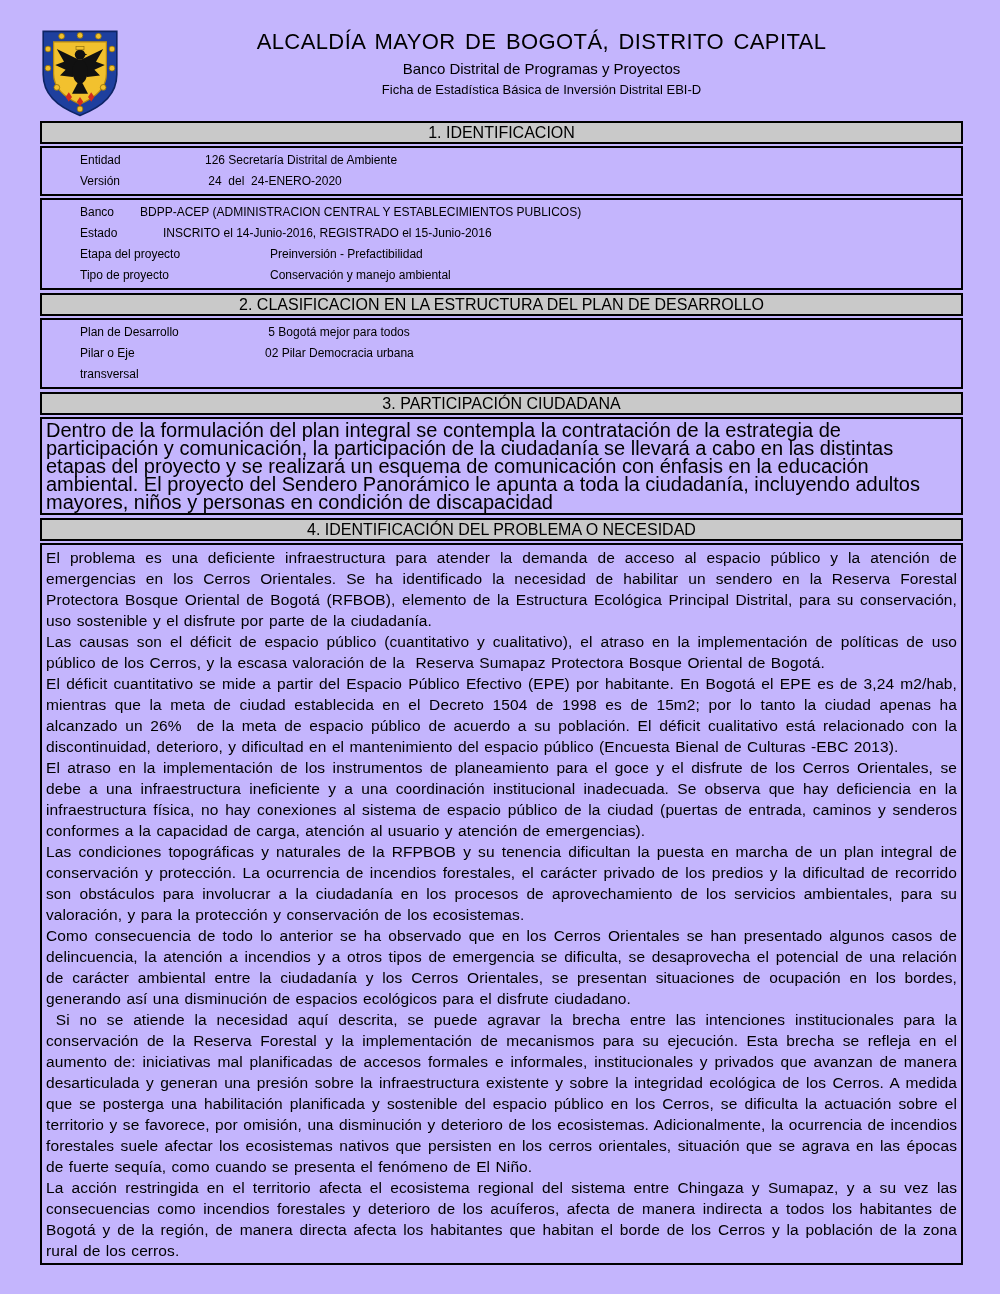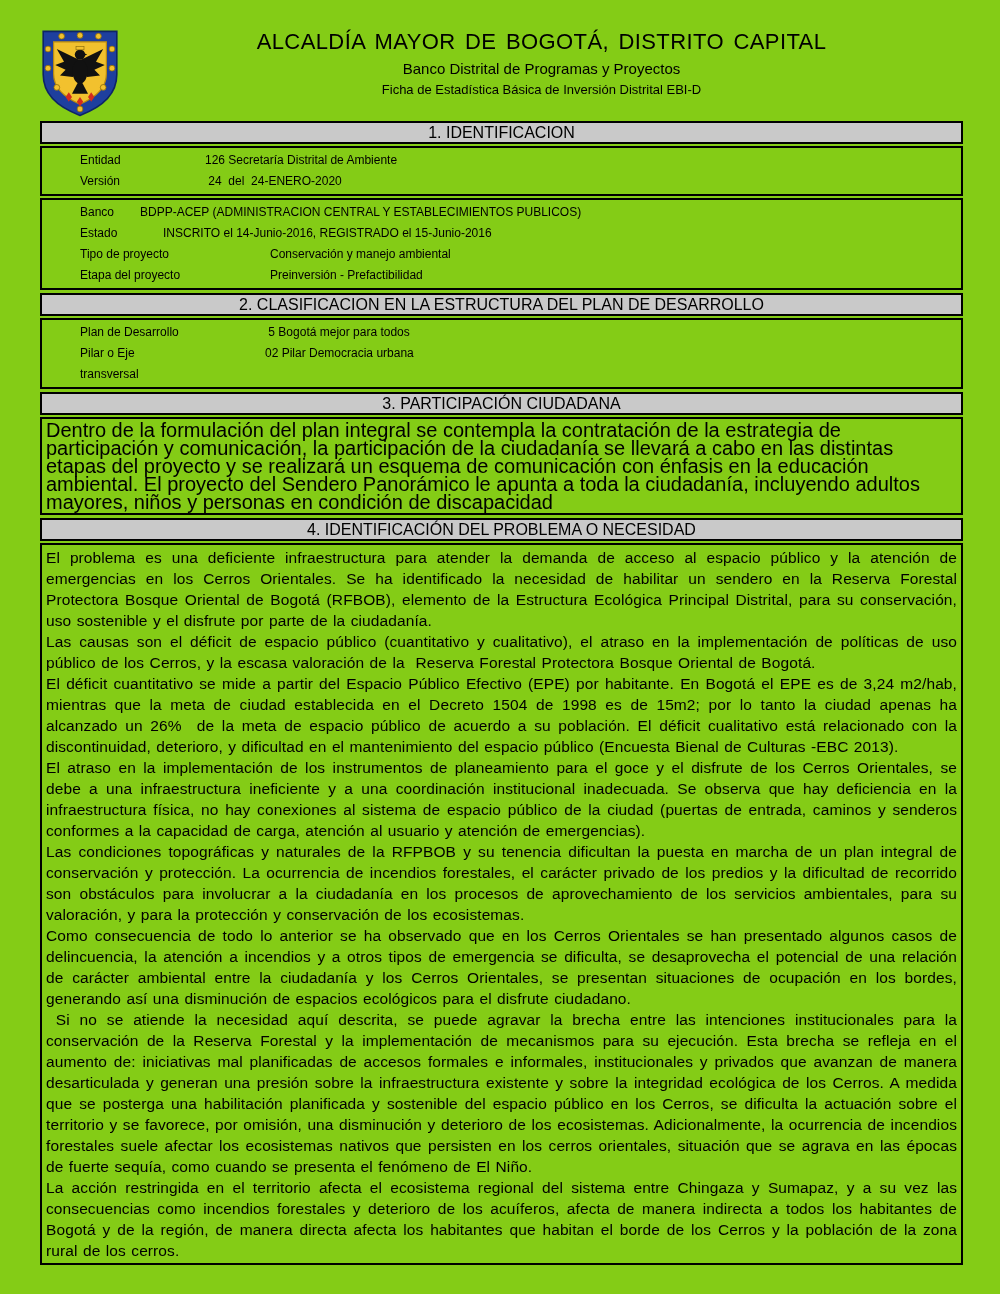--- a/index.html
+++ b/index.html
@@ -1,17 +1,17 @@
 <!DOCTYPE html>
 <html><head>
 <meta charset="utf-8">
 <style>
   html,body { margin:0; padding:0; background:#ffffff; }
   .page {
-    width:1000px; height:1294px; background:#84cc16; color:#000;
+    width:1000px; height:1294px; background:#c4b5fd; color:#000;
     font-family:"Liberation Sans", sans-serif;
     box-sizing:border-box; padding:26px 37px 15px 40px;
     overflow:hidden; position:relative;
   }
   .doc-header { display:flex; align-items:flex-start; }
   .logo { width:80px; height:90px; flex:0 0 auto; margin-top:2px; }
   .titles { flex:1; text-align:center; padding-top:3px; }
   .title1 { font-size:22px; letter-spacing:0.4px; word-spacing:3px; }
   .title2 { font-size:15px; margin-top:5px; }
   .title3 { font-size:13px; margin-top:5px; }
@@ -97,26 +97,26 @@
   <div class="box">
     <div class="row">
       <span class="lbl w60">Banco</span>
       <span class="val">BDPP-ACEP (ADMINISTRACION CENTRAL Y ESTABLECIMIENTOS PUBLICOS)</span>
     </div>
     <div class="row">
       <span class="lbl w83">Estado</span>
       <span class="val">INSCRITO el 14-Junio-2016, REGISTRADO el 15-Junio-2016</span>
     </div>
     <div class="row">
+      <span class="lbl w190">Etapa del proyecto</span>
+      <span class="val">Preinversión - Prefactibilidad</span>
+    </div>
+    <div class="row">
       <span class="lbl w190">Tipo de proyecto</span>
       <span class="val">Conservación y manejo ambiental</span>
-    </div>
-    <div class="row">
-      <span class="lbl w190">Etapa del proyecto</span>
-      <span class="val">Preinversión - Prefactibilidad</span>
     </div>
   </div>
 
   <div class="bar">2. CLASIFICACION EN LA ESTRUCTURA DEL PLAN DE DESARROLLO</div>
 
   <div class="box">
     <div class="row">
       <span class="lbl w185">Plan de Desarrollo</span>
       <span class="val"> 5 Bogotá mejor para todos</span>
     </div>
@@ -129,21 +129,21 @@
   <div class="bar">3. PARTICIPACIÓN CIUDADANA</div>
 
   <div class="box prose4">
     <p>Dentro de la formulación del plan integral se contempla la contratación de la estrategia de participación y comunicación, la participación de la ciudadanía se llevará a cabo en las distintas etapas del proyecto y se realizará un esquema de comunicación con énfasis en la educación ambiental. El proyecto del Sendero Panorámico le apunta a toda la ciudadanía, incluyendo adultos mayores, niños y personas en condición de discapacidad</p>
   </div>
 
   <div class="bar">4. IDENTIFICACIÓN DEL PROBLEMA O NECESIDAD</div>
 
   <div class="box prose5">
     <p>El problema es una deficiente infraestructura para atender la demanda de acceso al espacio público y la atención de emergencias en los Cerros Orientales. Se ha identificado la necesidad de habilitar un sendero en la Reserva Forestal Protectora Bosque Oriental de Bogotá (RFBOB), elemento de la Estructura Ecológica Principal Distrital, para su conservación, uso sostenible y el disfrute por parte de la ciudadanía.</p>
-    <p>Las causas son el déficit de espacio público (cuantitativo y cualitativo), el atraso en la implementación de políticas de uso público de los Cerros, y la escasa valoración de la  Reserva Forestal Protectora Bosque Oriental de Bogotá.</p>
+    <p>Las causas son el déficit de espacio público (cuantitativo y cualitativo), el atraso en la implementación de políticas de uso público de los Cerros, y la escasa valoración de la  Reserva Sumapaz Protectora Bosque Oriental de Bogotá.</p>
     <p>El déficit cuantitativo se mide a partir del Espacio Público Efectivo (EPE) por habitante. En Bogotá el EPE es de 3,24 m2/hab, mientras que la meta de ciudad establecida en el Decreto 1504 de 1998 es de 15m2; por lo tanto la ciudad apenas ha alcanzado un 26%  de la meta de espacio público de acuerdo a su población. El déficit cualitativo está relacionado con la discontinuidad, deterioro, y dificultad en el mantenimiento del espacio público (Encuesta Bienal de Culturas -EBC 2013).</p>
     <p>El atraso en la implementación de los instrumentos de planeamiento para el goce y el disfrute de los Cerros Orientales, se debe a una infraestructura ineficiente y a una coordinación institucional inadecuada. Se observa que hay deficiencia en la infraestructura física, no hay conexiones al sistema de espacio público de la ciudad (puertas de entrada, caminos y senderos conformes a la capacidad de carga, atención al usuario y atención de emergencias).</p>
     <p>Las condiciones topográficas y naturales de la RFPBOB y su tenencia dificultan la puesta en marcha de un plan integral de conservación y protección. La ocurrencia de incendios forestales, el carácter privado de los predios y la dificultad de recorrido son obstáculos para involucrar a la ciudadanía en los procesos de aprovechamiento de los servicios ambientales, para su valoración, y para la protección y conservación de los ecosistemas.</p>
     <p>Como consecuencia de todo lo anterior se ha observado que en los Cerros Orientales se han presentado algunos casos de delincuencia, la atención a incendios y a otros tipos de emergencia se dificulta, se desaprovecha el potencial de una relación de carácter ambiental entre la ciudadanía y los Cerros Orientales, se presentan situaciones de ocupación en los bordes, generando así una disminución de espacios ecológicos para el disfrute ciudadano.</p>
     <p> Si no se atiende la necesidad aquí descrita, se puede agravar la brecha entre las intenciones institucionales para la conservación de la Reserva Forestal y la implementación de mecanismos para su ejecución. Esta brecha se refleja en el aumento de: iniciativas mal planificadas de accesos formales e informales, institucionales y privados que avanzan de manera desarticulada y generan una presión sobre la infraestructura existente y sobre la integridad ecológica de los Cerros. A medida que se posterga una habilitación planificada y sostenible del espacio público en los Cerros, se dificulta la actuación sobre el territorio y se favorece, por omisión, una disminución y deterioro de los ecosistemas. Adicionalmente, la ocurrencia de incendios forestales suele afectar los ecosistemas nativos que persisten en los cerros orientales, situación que se agrava en las épocas de fuerte sequía, como cuando se presenta el fenómeno de El Niño.</p>
     <p>La acción restringida en el territorio afecta el ecosistema regional del sistema entre Chingaza y Sumapaz, y a su vez las consecuencias como incendios forestales y deterioro de los acuíferos, afecta de manera indirecta a todos los habitantes de Bogotá y de la región, de manera directa afecta los habitantes que habitan el borde de los Cerros y la población de la zona rural de los cerros.</p>
   </div>
 
 </div>
 

